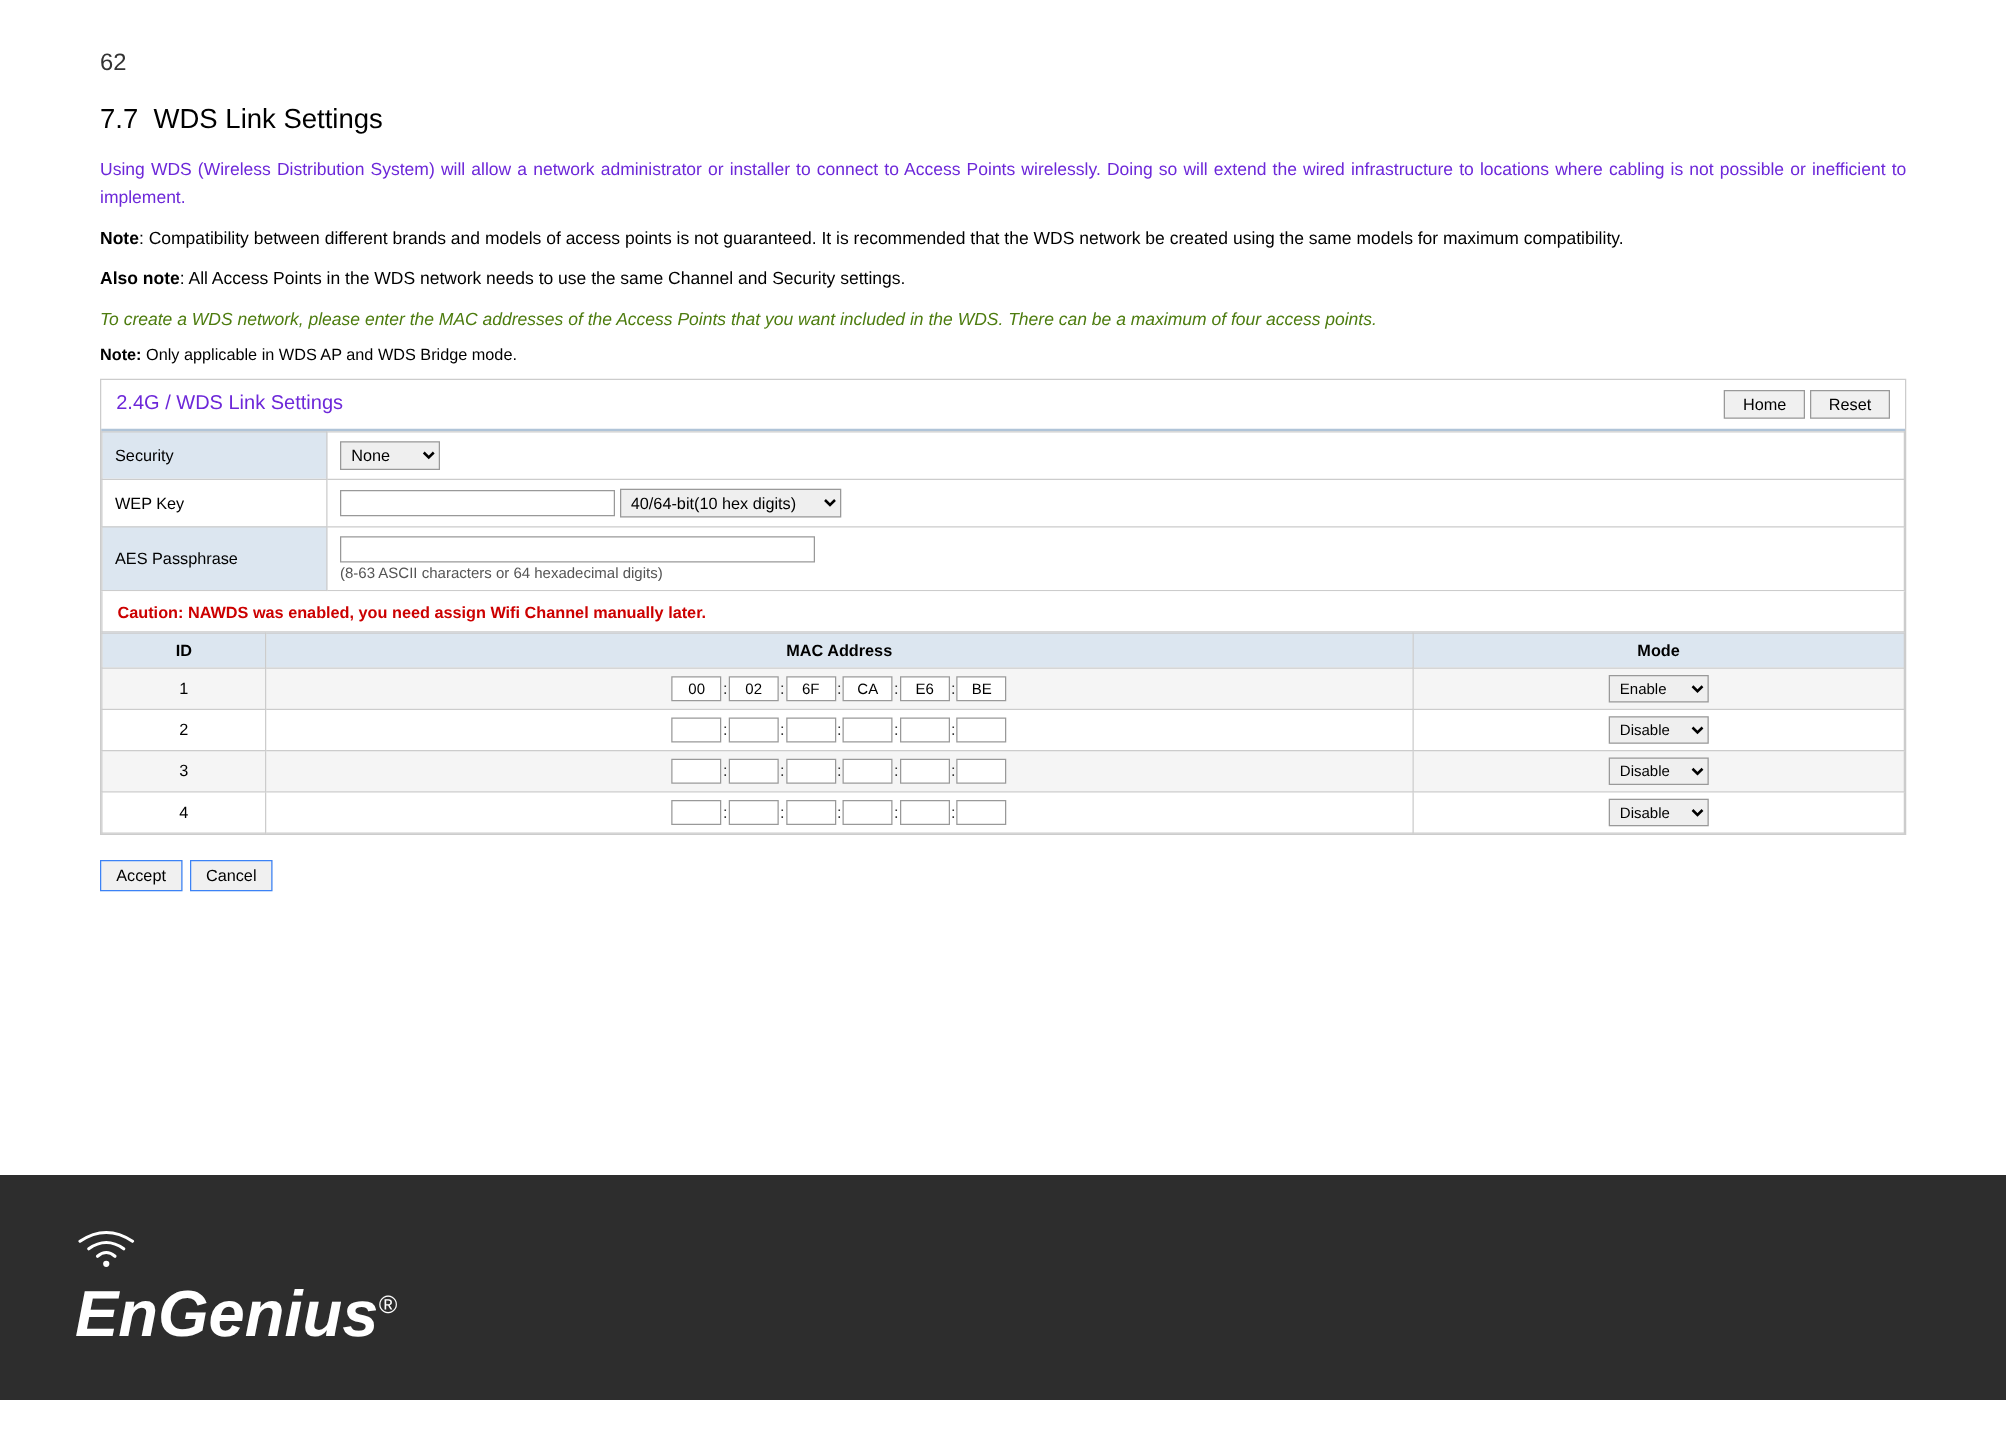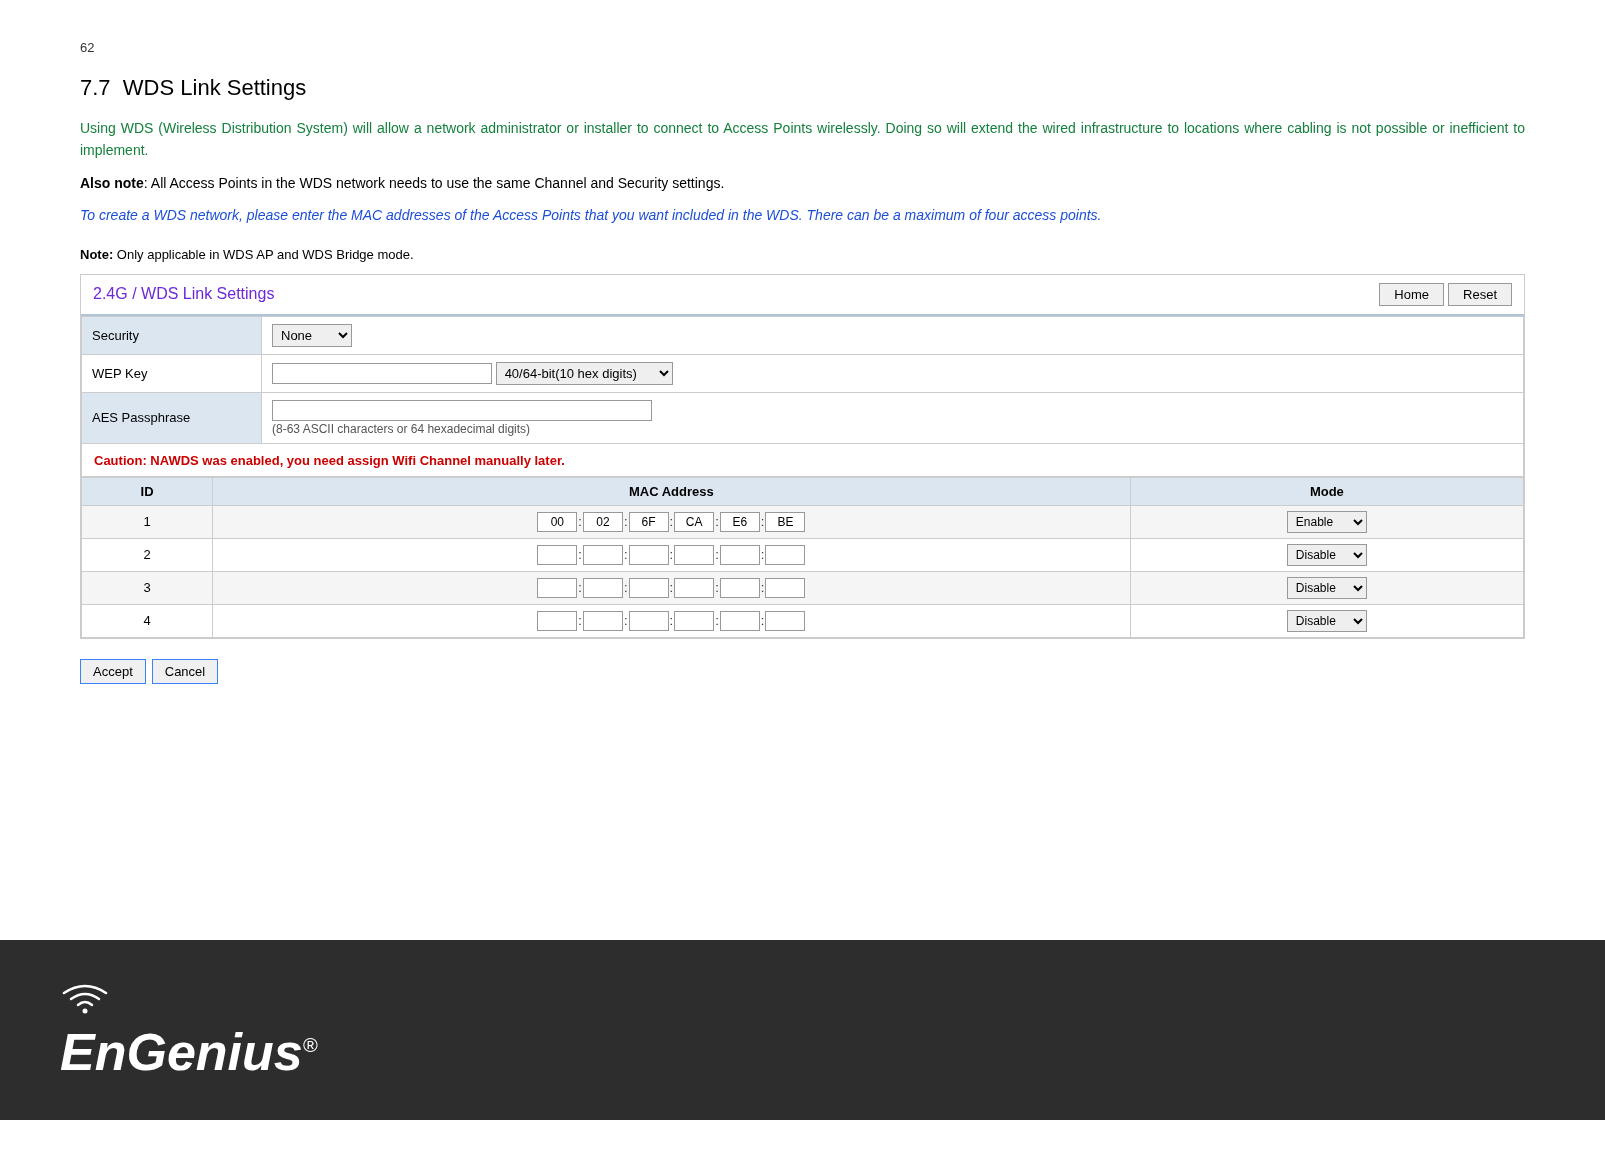--- a/index.html
+++ b/index.html
@@ -9,53 +9,53 @@
       background: #fff;
       width: 1605px;
       min-height: 1158px;
     }
     .page-content {
       background: #fff;
       padding: 40px 80px 0 80px;
       min-height: 940px;
     }
     .page-number {
-      font-size: 13px;
+      font-size: 19px;
       color: #333;
       margin-bottom: 20px;
     }
     .section-title {
       font-size: 22px;
       font-weight: bold;
       margin-bottom: 16px;
       color: #000;
     }
     .section-title span {
       font-weight: normal;
     }
     .body-text {
       font-size: 14px;
       line-height: 1.6;
-      color: #15803d;
+      color: #6d28d9;
       margin-bottom: 10px;
       text-align: justify;
     }
     .note-text {
       font-size: 14px;
       line-height: 1.6;
       color: #000;
       margin-bottom: 10px;
     }
     .note-text .bold { font-weight: bold; }
     .italic-text {
       font-style: italic;
       font-size: 14px;
       line-height: 1.6;
-      color: #1d4ed8;
-      margin-bottom: 20px;
+      color: #4d7c0f;
+      margin-bottom: 10px;
     }
     .small-note {
       font-size: 13px;
       color: #000;
       margin-bottom: 12px;
     }
     .small-note .bold { font-weight: bold; }
 
     
     .ui-panel {
@@ -261,20 +261,23 @@
 
 <div class="page-content">
   <div class="page-number">62</div>
 
   <div class="section-title">
     <span>7.7</span>&nbsp;&nbsp;<span>WDS Link Settings</span>
   </div>
 
   <p class="body-text">Using WDS (Wireless Distribution System) will allow a network administrator or installer to connect to Access Points wirelessly. Doing so will extend the wired infrastructure to locations where cabling is not possible or inefficient to implement.</p>
 
+  <p class="note-text">
+    <span class="bold">Note</span><span>: Compatibility between different brands and models of access points is not guaranteed. It is recommended that the WDS network be created using the same models for maximum compatibility.</span>
+  </p>
 
   <p class="note-text">
     <span class="bold">Also note</span><span>: All Access Points in the WDS network needs to use the same Channel and Security settings.</span>
   </p>
 
   <p class="italic-text">To create a WDS network, please enter the MAC addresses of the Access Points that you want included in the WDS. There can be a maximum of four access points.</p>
 
   <p class="small-note">
     <span class="bold">Note:</span><span> Only applicable in WDS AP and WDS Bridge mode.</span>
   </p>

